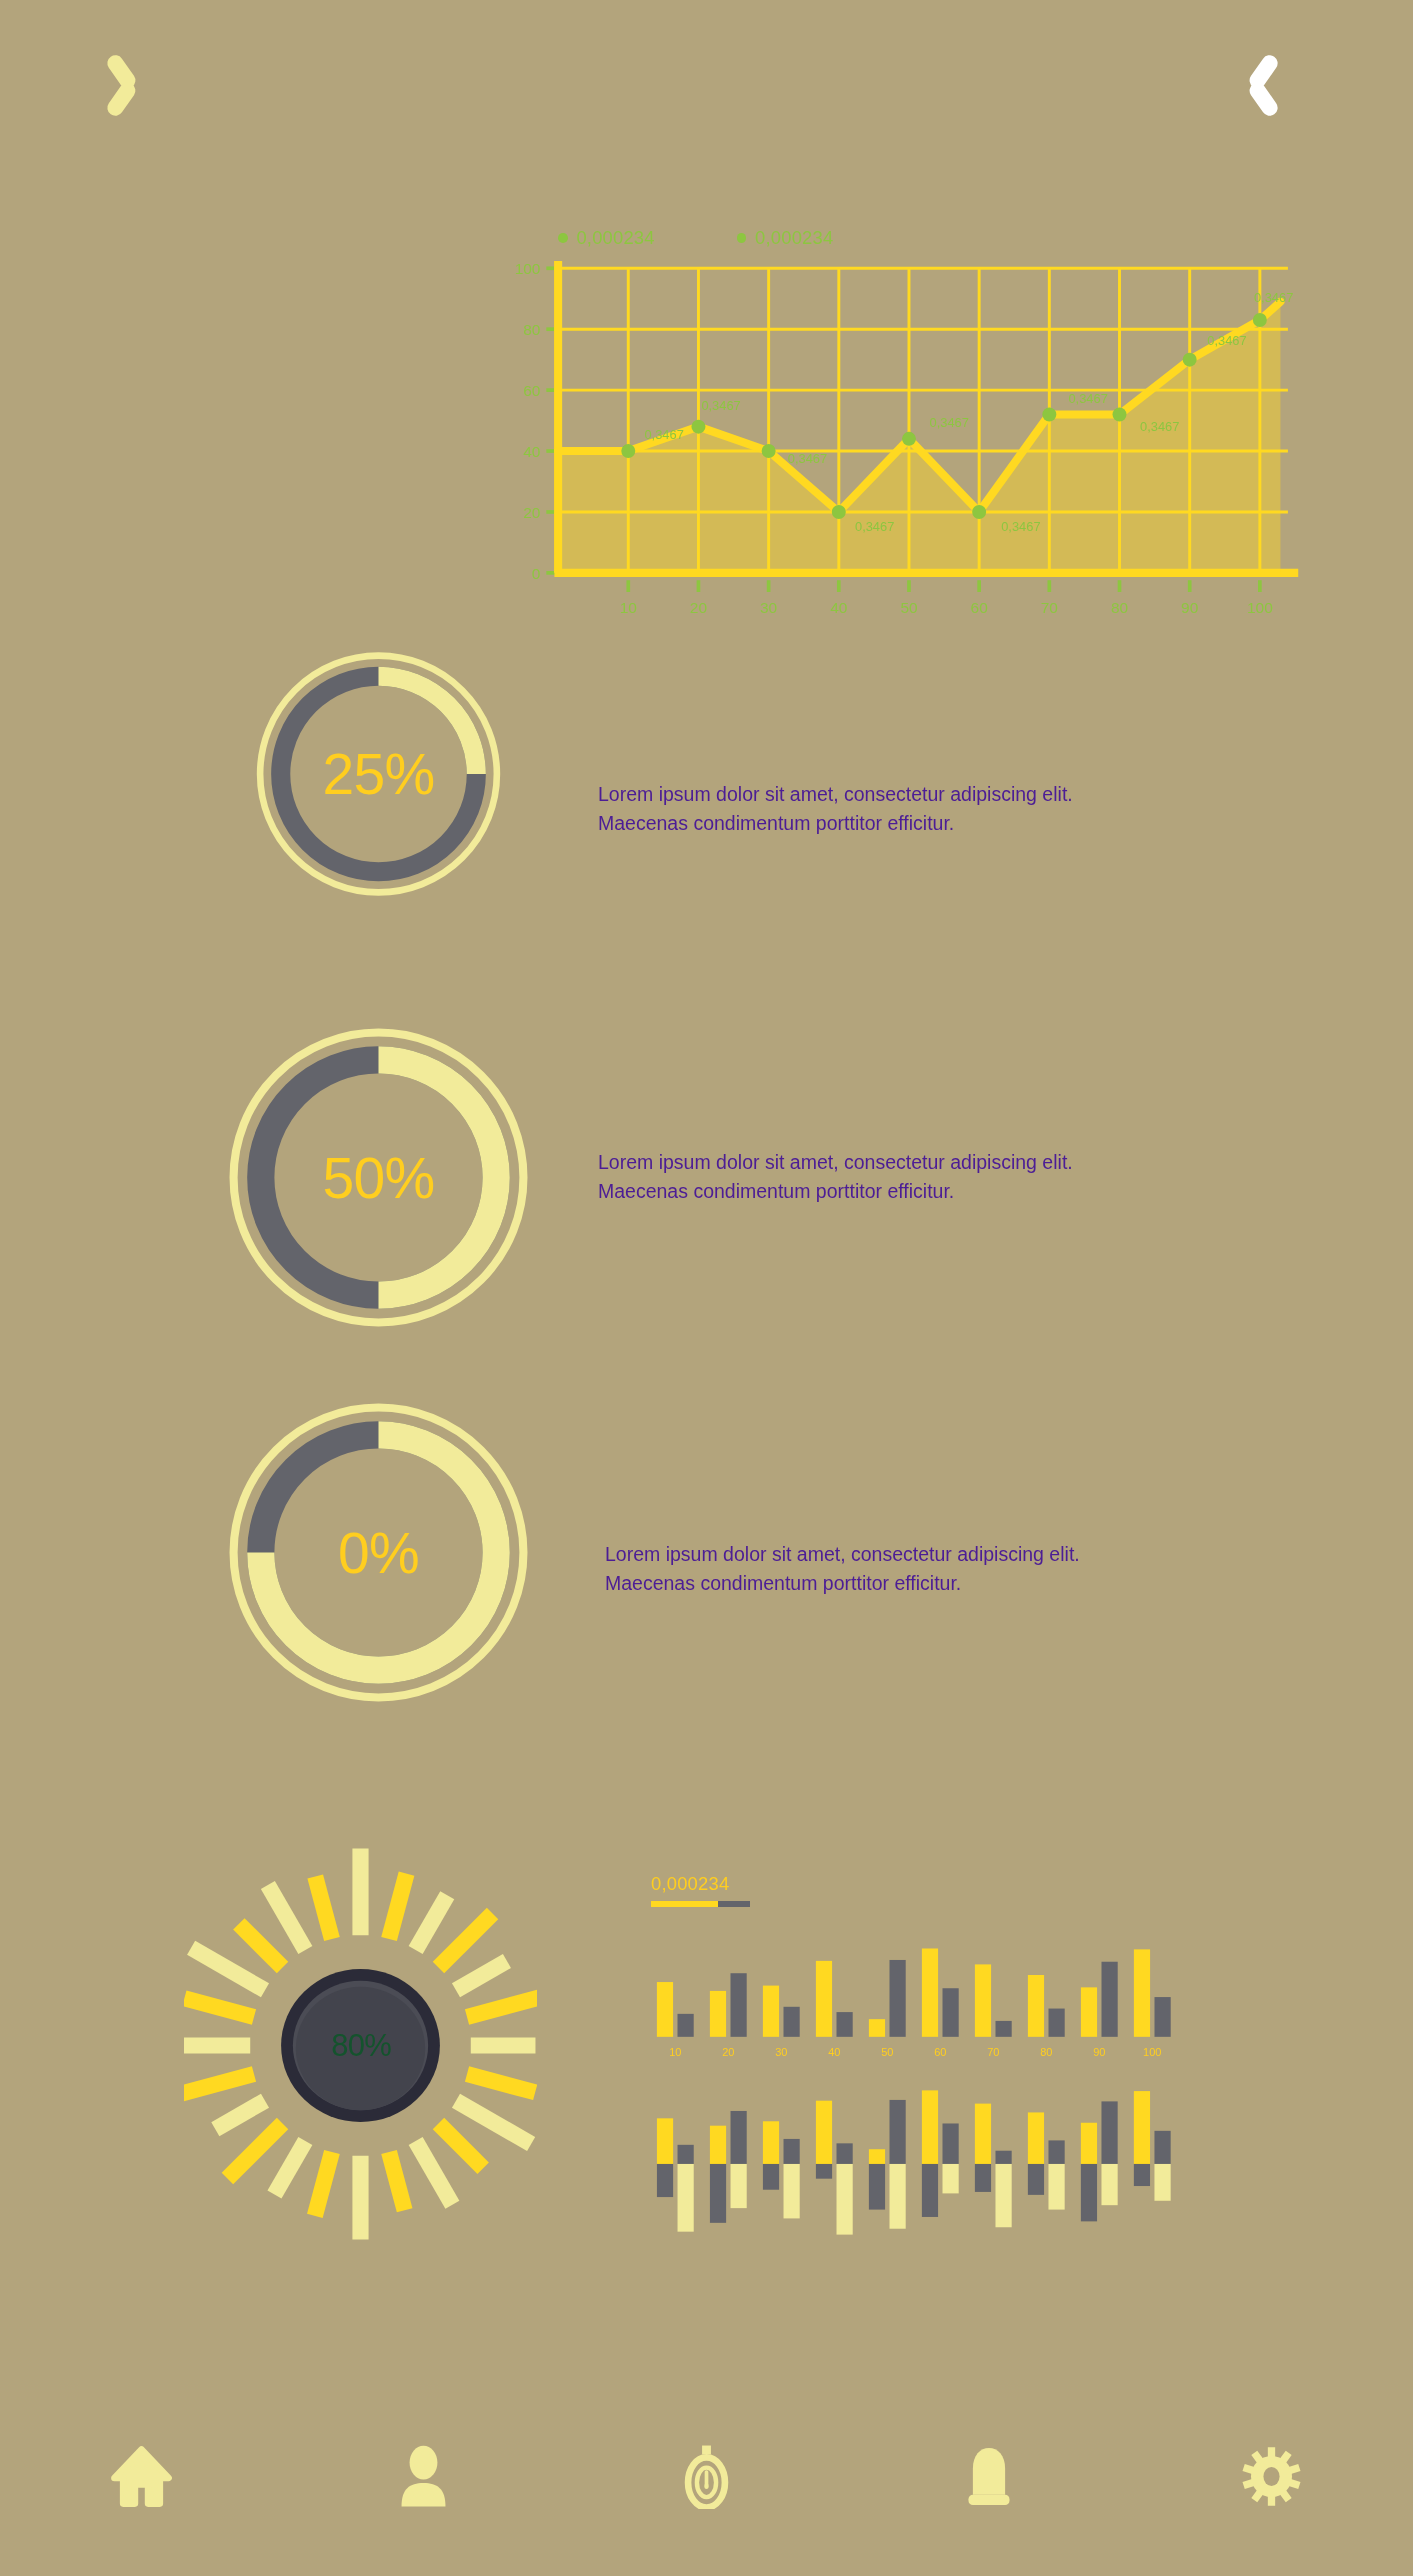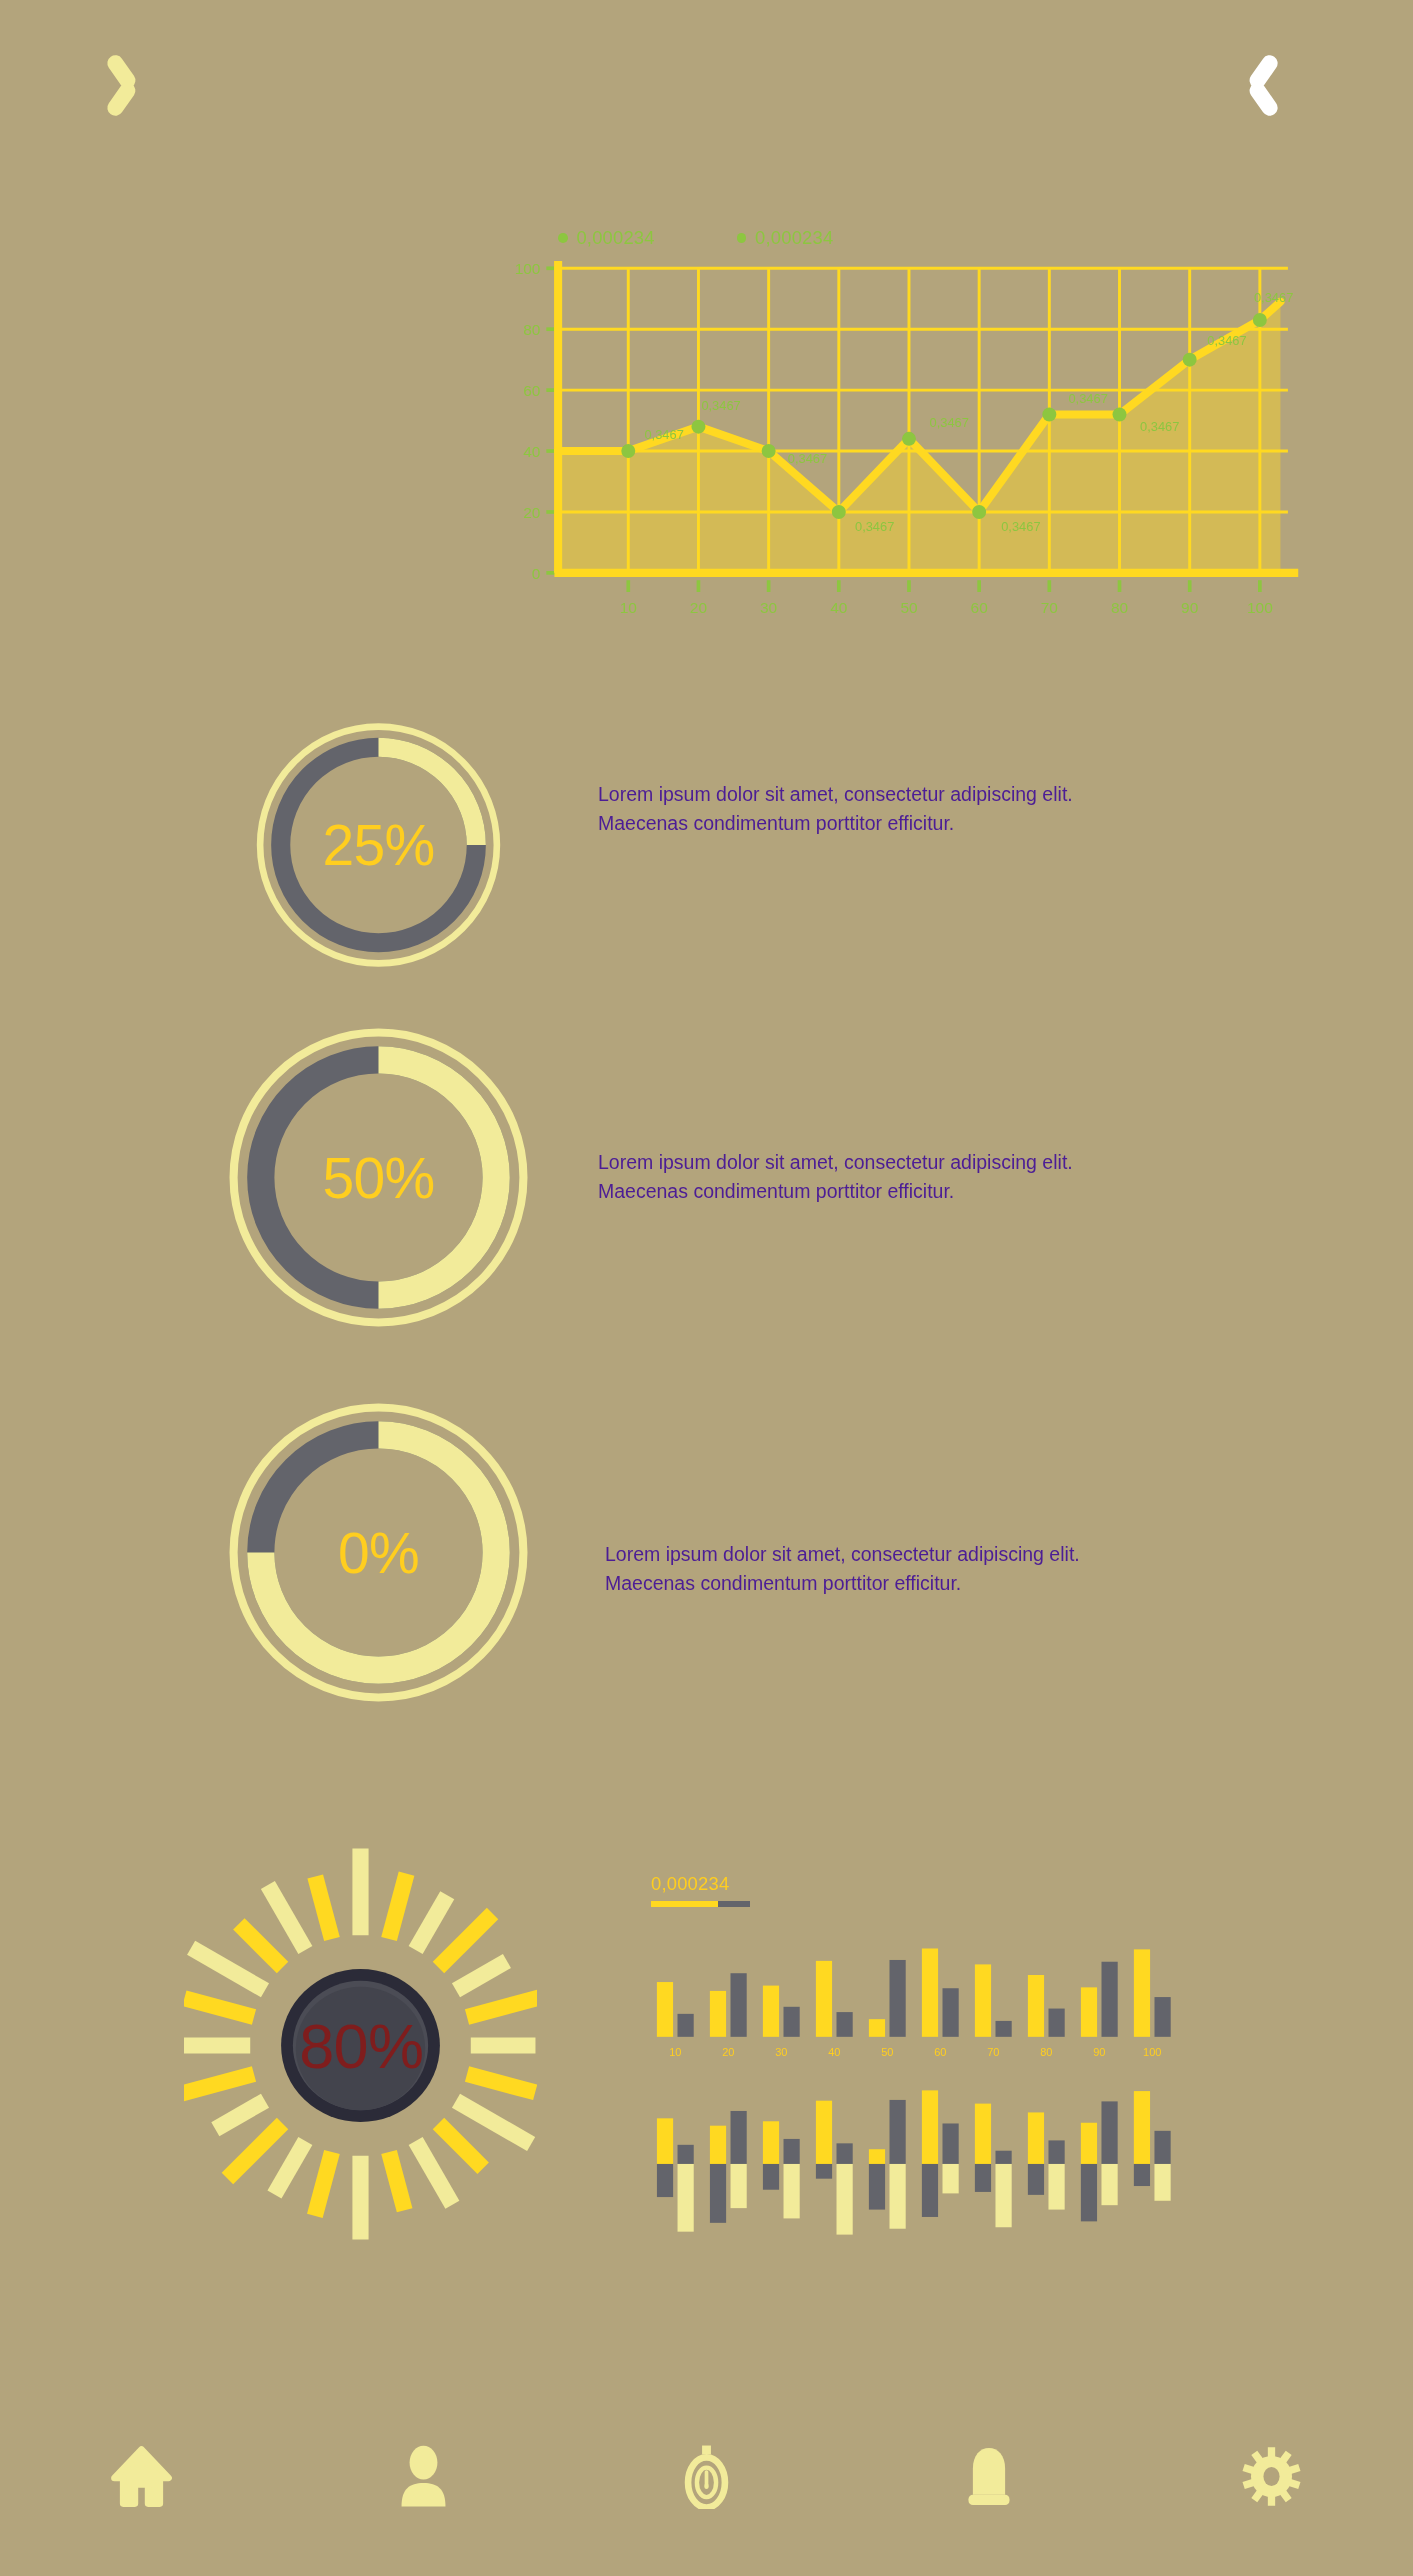--- a/index.html
+++ b/index.html
@@ -30,21 +30,21 @@
   
   #line-chart-section { position:absolute; left:486px; top:221px; width:824px; height:442px; }
   #line-legend { display:flex; gap:82px; padding-left:72px; height:34px; align-items:center; }
   .legend-item { display:flex; align-items:center; gap:8.8px; }
   .legend-dot { width:9.6px; height:9.6px; border-radius:50%; background:#8dc640; display:block; }
   .legend-text { color:#8dc640; font-size:18.4px; letter-spacing:0.2px; }
   #line-chart-svg { display:block; }
 
   
   .donut-row { position:absolute; left:0; width:1413px; height:250px; }
-  #donut-row-25 { top:720px; }
+  #donut-row-25 { top:649px; }
   #donut-row-50 { top:1023px; }
   #donut-row-75 { top:1398px; }
   .donut-wrap { position:absolute; left:224px; top:0; width:309px; height:250px; }
   .donut-svg { position:absolute; left:0; top:0; }
   .donut-label {
     position:absolute; left:0; top:0; width:309px; height:250px;
     display:flex; align-items:center; justify-content:center;
     color:#ffce1f; font-size:57px; font-weight:400; letter-spacing:-0.7px;
   }
   #donut-row-50 .donut-wrap, #donut-row-75 .donut-wrap { height:309px; }
@@ -56,21 +56,21 @@
   #desc-25 { left:598px; top:780px; }
   #desc-50 { left:598px; top:1148px; }
   #desc-75 { left:605px; top:1540px; }
 
   
   #sunburst-section { position:absolute; left:184px; top:1847px; width:353px; height:397px; }
   #sunburst-svg { display:block; }
   #sunburst-label {
     position:absolute; left:0; top:0; width:353px; height:397px;
     display:flex; align-items:center; justify-content:center;
-    color:#7f1d1d; font-size:63px; letter-spacing:-0.7px;
+    color:#14532d; font-size:31px; letter-spacing:-0.7px;
     padding-left:1.5px;
   }
 
   
   #bar-section { position:absolute; left:651px; top:1873px; width:530px; height:368px; }
   #bar-metric { color:#ffce1f; font-size:18.4px; letter-spacing:0.2px; }
   #bar-progress { margin-top:5.9px; width:99px; height:6.6px; background:#63646b; position:relative; }
   #bar-progress-fill { position:absolute; left:0; top:0; height:6.6px; background:#ffd921; }
   #bars-top-svg { display:block; margin-top:11.8px; }
   #bars-bottom-svg { display:block; margin-top:13.2px; }

